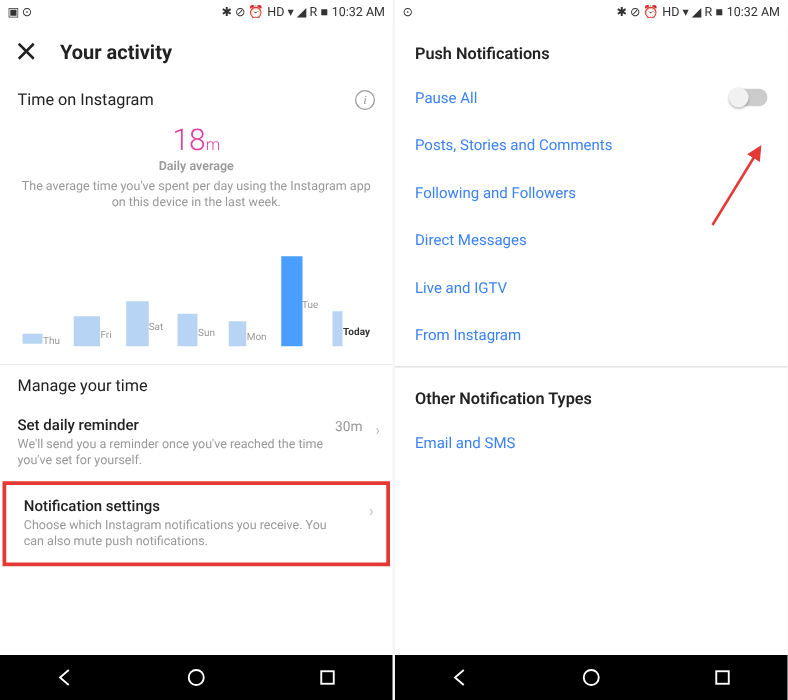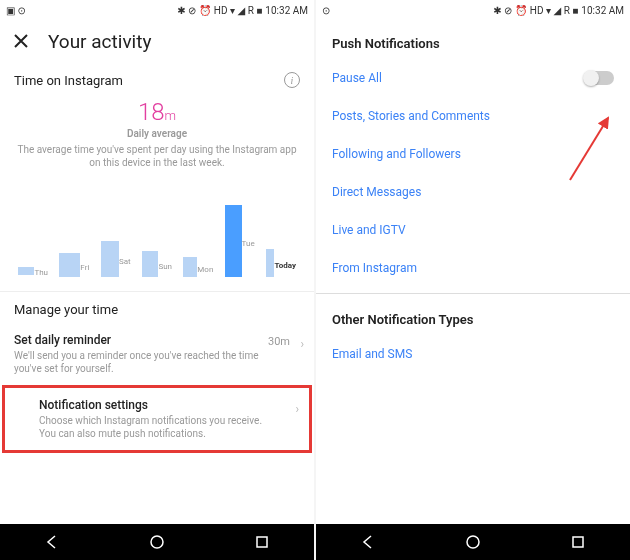--- a/index.html
+++ b/index.html
@@ -3,42 +3,42 @@
 <meta charset="utf-8">
 <style>
   * { box-sizing: border-box; margin: 0; padding: 0; }
   body { font-family: -apple-system, Roboto, Arial, sans-serif; background: #f5f5f5; }
   .container { display: flex; width: 630px; height: 560px; gap: 2px; }
   .phone { width: 314px; height: 560px; background: #fff; display: flex; flex-direction: column; position: relative; }
   .statusbar { height: 20px; background: #fff; display: flex; align-items: center; padding: 0 6px; font-size: 10px; color: #333; }
   .statusbar .left { display: flex; gap: 2px; }
   .statusbar .right { margin-left: auto; display: flex; gap: 3px; align-items: center; }
   .appbar { height: 42px; display: flex; align-items: center; padding: 0 12px; gap: 18px; }
-  .appbar .title { font-weight: 400; font-size: 19px; color: #222; }
+  .appbar .title { font-weight: 700; font-size: 16px; color: #222; }
   .back-icon, .x-icon { width: 18px; height: 18px; display: flex; align-items: center; justify-content: center; cursor: pointer; }
   .section-heading { font-size: 13px; font-weight: 400; color: #222; padding: 10px 14px 6px; display: flex; align-items: center; }
   .section-heading .info-icon { margin-left: auto; width: 16px; height: 16px; border: 1px solid #999; border-radius: 50%; display: flex; align-items: center; justify-content: center; font-size: 10px; color: #999; font-style: italic; font-family: serif; }
   .chart-area { text-align: center; padding: 4px 14px 8px; }
   .avg-num { font-size: 24px; font-weight: 300; color: #e23fa0; }
   .avg-num .unit { font-size: 13px; }
   .avg-label { font-size: 10px; color: #999; font-weight: 600; margin-top: 2px; }
   .avg-desc { font-size: 10px; color: #999; margin-top: 4px; line-height: 1.3; }
   .bars { display: flex; justify-content: space-between; align-items: flex-end; height: 90px; margin-top: 18px; padding: 0 4px; }
   .bar-col { display: flex; flex-direction: row; align-items: center; width: 30px; }
   .bar { width: 26px; background: #b8d4f5; }
   .bar.highlight { background: #4a9eff; }
   .bar-lbl { font-size: 8px; color: #999; margin-top: 4px; }
   .bar-lbl.bold { font-weight: 700; color: #333; }
   .divider { height: 1px; background: #eee; margin: 6px 0 0; }
   .setting-row { padding: 10px 14px; position: relative; }
   .setting-title { font-size: 12px; font-weight: 500; color: #222; }
   .setting-desc { font-size: 10px; color: #999; margin-top: 2px; line-height: 1.3; padding-right: 30px; }
   .setting-meta { position: absolute; right: 24px; top: 12px; font-size: 11px; color: #999; }
   .chevron { position: absolute; right: 10px; top: 14px; color: #bbb; font-size: 12px; }
-  .highlight-box { border: 3px solid #e53935; margin: 0 2px; padding-left: 20px; }
+  .highlight-box { border: 3px solid #e53935; margin: 0 2px; }
   .navbar { height: 36px; background: #000; margin-top: auto; display: flex; justify-content: space-around; align-items: center; }
   .navbtn { width: 20px; height: 20px; display: flex; align-items: center; justify-content: center; }
   .notif-list { padding: 4px 0; }
   .notif-heading { font-size: 13px; font-weight: 600; color: #222; padding: 12px 16px 8px; }
   .notif-item { font-size: 12px; color: #3b82f6; padding: 12px 16px; display: flex; align-items: center; }
   .toggle { margin-left: auto; width: 30px; height: 14px; background: #ccc; border-radius: 8px; position: relative; }
   .toggle .knob { width: 16px; height: 16px; background: #f1f1f1; border-radius: 50%; position: absolute; top: -1px; left: -1px; box-shadow: 0 1px 2px rgba(0,0,0,0.3); }
   .notif-divider { height: 1px; background: #ddd; margin: 6px 0; }
   .arrow-annot { position: absolute; pointer-events: none; }
 </style>

